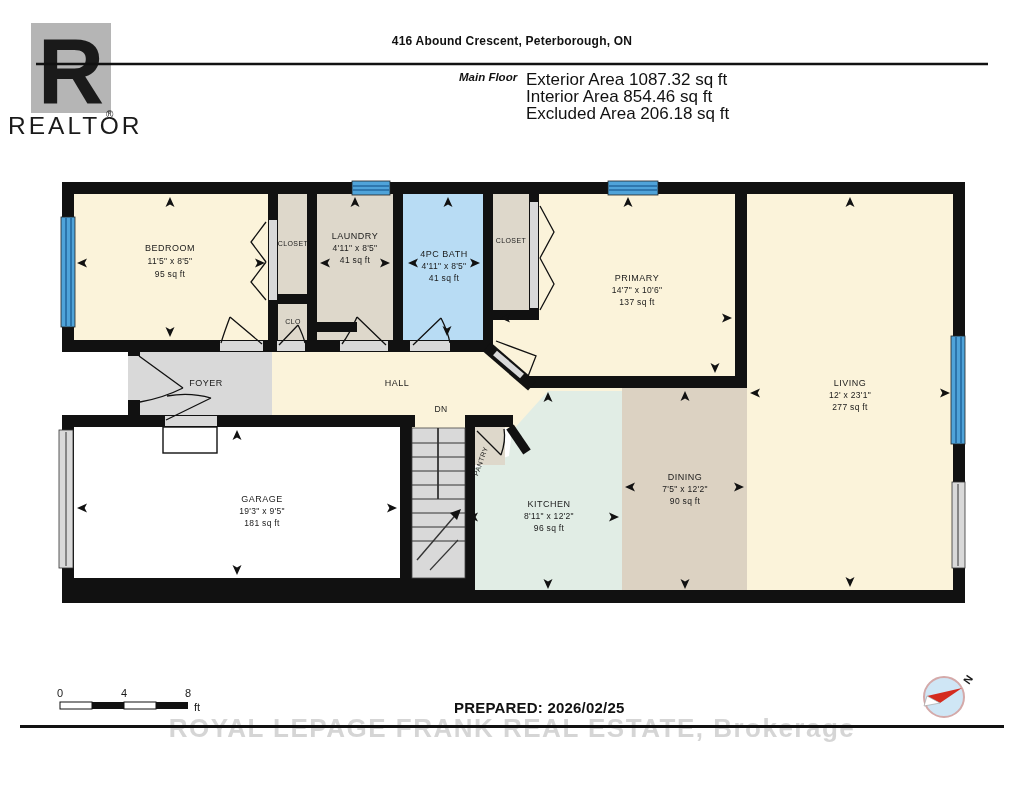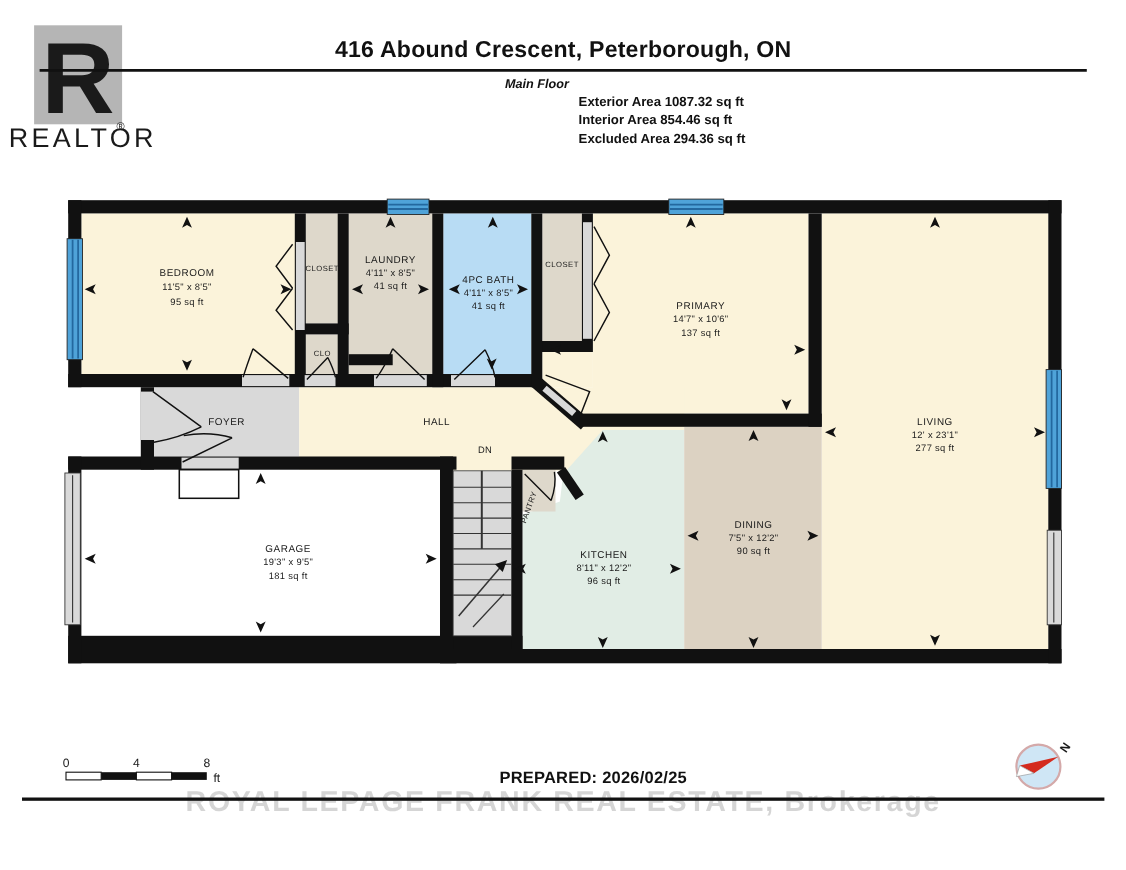--- a/index.html
+++ b/index.html
@@ -1,21 +1,21 @@
 <!DOCTYPE html>
 <html><head>
 <meta charset="utf-8">
 <style>
   html,body{margin:0;padding:0;background:#fff;}
   .page{position:relative;width:1024px;height:791px;background:#ffffff;overflow:hidden;
         font-family:"Liberation Sans",sans-serif;color:#111;}
   .abs{position:absolute;}
-  .title{top:34px;left:0;width:100%;text-align:center;font-size:21px;font-weight:bold;letter-spacing:.2px;}
+  .title{top:34px;left:0;width:100%;text-align:center;font-size:12px;font-weight:bold;letter-spacing:.2px;}
   .floorlabel{top:71px;left:459px;font-size:11.5px;font-weight:bold;font-style:italic;}
-  .stats{top:84px;left:526px;font-size:12px;line-height:17px;font-weight:bold;}
+  .stats{top:71px;left:526px;font-size:17px;line-height:17px;}
   .prepared{top:699px;left:454px;font-size:15px;font-weight:bold;letter-spacing:.2px;}
   .watermark{top:713px;left:0;width:100%;text-align:center;font-size:26px;font-weight:bold;
              color:#c6c6c6;opacity:.72;letter-spacing:1.5px;white-space:nowrap;}
   .footline{top:725px;left:20px;width:984px;height:3px;background:#111;}
   .footer{top:732px;left:0;width:100%;text-align:center;font-size:10.6px;color:#111;}
   svg{position:absolute;top:0;left:0;}
   svg text{font-family:"Liberation Sans",sans-serif;fill:#1a1a1a;}
   .rl{font-size:9px;letter-spacing:.5px;text-anchor:middle;}
   .rs{font-size:8.5px;letter-spacing:.3px;text-anchor:middle;}
   .tiny{font-size:7px;letter-spacing:.4px;text-anchor:middle;}
@@ -223,18 +223,18 @@
       <polygon points="927,696 940,703 924,706" fill="#ffffff" stroke="#999" stroke-width="0.6"></polygon>
       <text x="969" y="685" font-size="11" font-weight="bold" transform="rotate(-55 969 685)">N</text>
     </g>
   </svg>
 
   <div class="abs title">416 Abound Crescent, Peterborough, ON</div>
   <div class="abs floorlabel">Main Floor</div>
   <div class="abs stats">
     <div>Exterior Area 1087.32 sq ft</div>
     <div>Interior Area 854.46 sq ft</div>
-    <div>Excluded Area 294.36 sq ft</div>
+    <div>Excluded Area 206.18 sq ft</div>
   </div>
   <div class="abs prepared">PREPARED: 2026/02/25</div>
   <div class="abs watermark">ROYAL LEPAGE FRANK REAL ESTATE, Brokerage</div>
   <div class="abs footline"></div>
 </div>
 
 </body></html>

